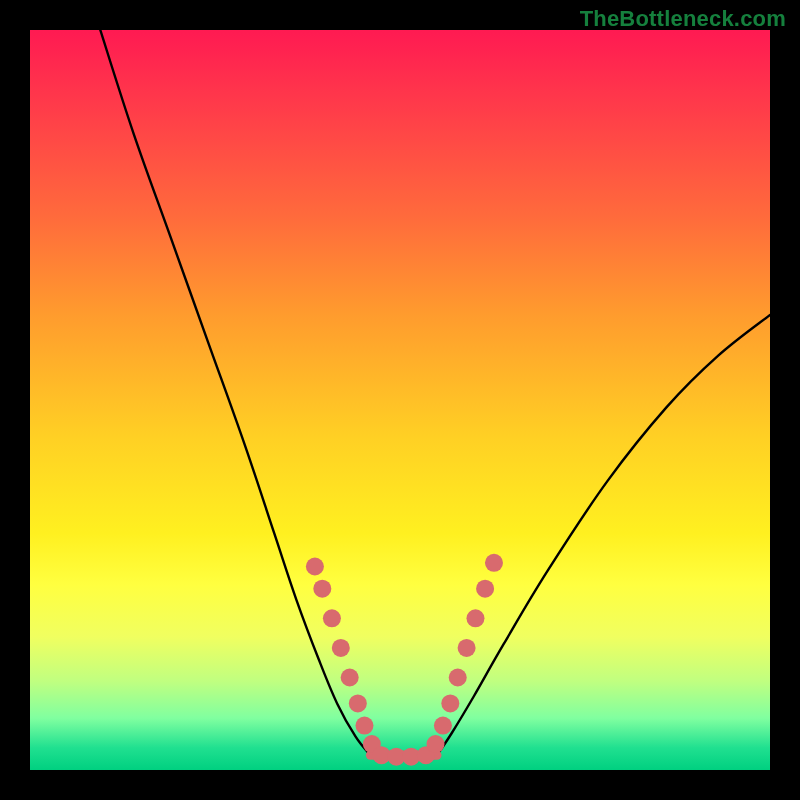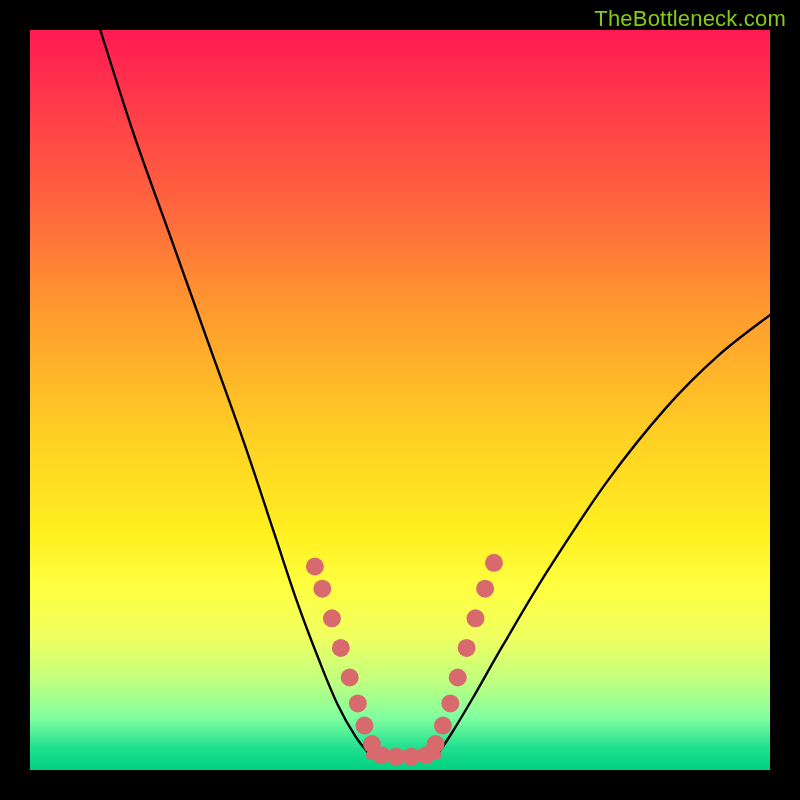--- a/index.html
+++ b/index.html
@@ -39,23 +39,23 @@
       #c0ff80 88%,
       #80ffa0 93%,
       #20e090 97%,
       #00d080 100%
     );
   }
   .watermark {
     position: absolute;
     top: 6px;
     right: 14px;
-    color: #84cc16;
+    color: #15803d;
     font-size: 22px;
-    font-weight: 400;
+    font-weight: 700;
     letter-spacing: 0.2px;
     user-select: none;
   }
   svg.curve {
     position: absolute;
     top: 0;
     left: 0;
     width: 740px;
     height: 740px;
   }

